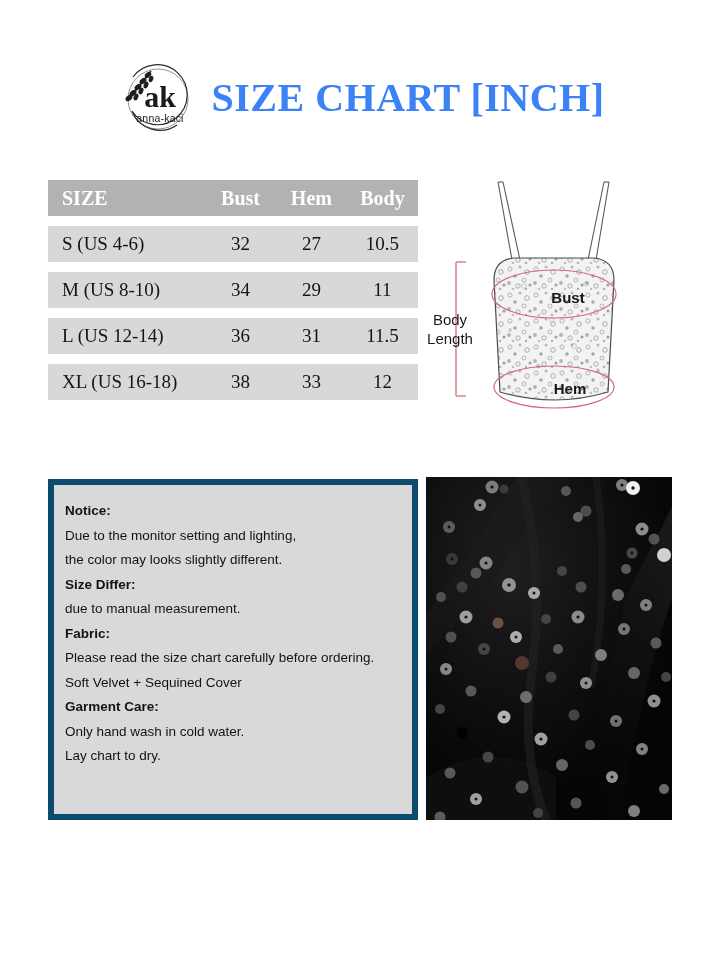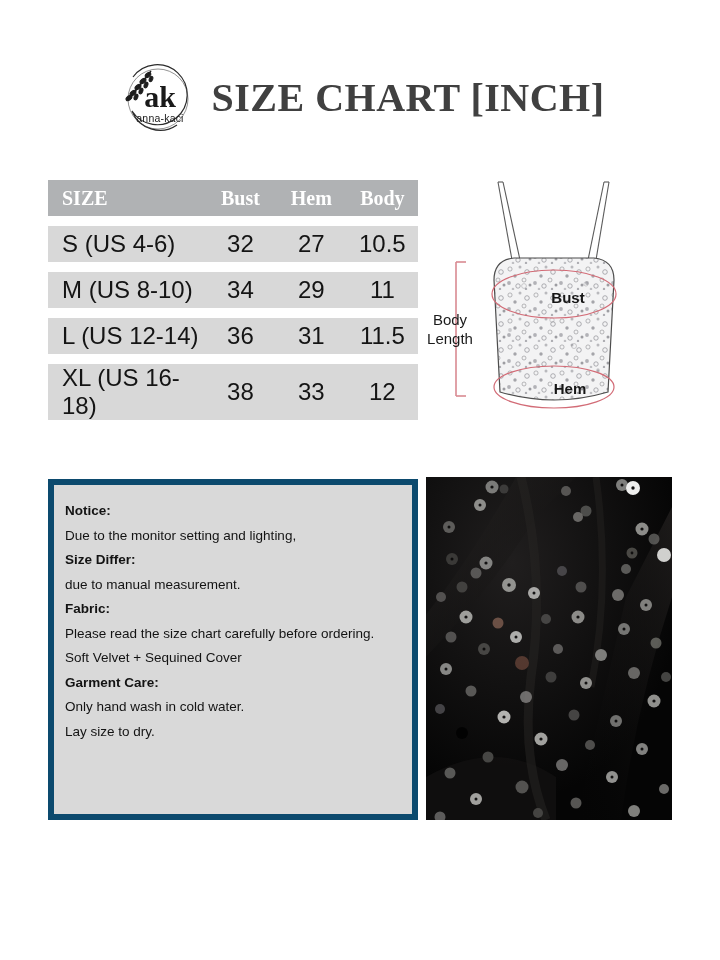--- a/index.html
+++ b/index.html
@@ -31,21 +31,21 @@
     height: 86px;
     flex: 0 0 86px;
     position: relative;
   }
   #logo-mark svg { display: block; }
   #chart-title {
     font-family: "Liberation Serif", serif;
     font-weight: bold;
     font-size: 40px;
     letter-spacing: 0.5px;
-    color: #404040;
+    color: #3b82f6;
     white-space: nowrap;
     margin-left: 10px;
     line-height: 1;
   }
 
   
   #size-table {
     position: absolute;
     left: 48px;
     top: 170px;
@@ -62,22 +62,22 @@
   #size-table thead th {
     background: #b0b2b4;
     color: #ffffff;
     font-family: "Liberation Serif", serif;
     font-weight: bold;
     font-size: 20px;
   }
   #size-table tbody tr td {
     background: #d8d8d8;
     color: #141414;
-    font-family: Liberation Sans, sans-serif;
-    font-size: 24px;
+    font-family: Liberation Serif, serif;
+    font-size: 19px;
   }
   .col-size {
     text-align: left;
     padding-left: 14px !important;
     width: 150px;
   }
   .col-num {
     text-align: center;
     width: 73px;
   }
@@ -269,28 +269,29 @@
     </g>
 
     <text x="140" y="143" text-anchor="middle" font-family="Liberation Sans, sans-serif" font-size="15" font-weight="bold" fill="#161616">Bust</text>
     <text x="142" y="234" text-anchor="middle" font-family="Liberation Sans, sans-serif" font-size="15" font-weight="bold" fill="#161616">Hem</text>
   </svg>
 </div>
 
 <div id="notice-panel">
   <div class="notice-line bold">Notice:</div>
   <div class="notice-line">Due to the monitor setting and lighting,</div>
+  <div class="notice-line">the color may looks slightly different.</div>
   <div class="notice-line bold">Size Differ:</div>
   <div class="notice-line">due to manual measurement.</div>
   <div class="notice-line bold">Fabric:</div>
   <div class="notice-line">Please read the size chart carefully before ordering.</div>
   <div class="notice-line">Soft Velvet + Sequined Cover</div>
   <div class="notice-line bold">Garment Care:</div>
   <div class="notice-line">Only hand wash in cold water.</div>
-  <div class="notice-line">Lay size to dry.</div>
+  <div class="notice-line">Lay chart to dry.</div>
 </div>
 
 <div id="fabric-photo">
   <svg width="246" height="343" viewBox="0 0 246 343" xmlns="http://www.w3.org/2000/svg">
     <defs>
       <radialGradient id="velvetA" cx="35%" cy="25%" r="70%">
         <stop offset="0%" stop-color="#201e1e"></stop>
         <stop offset="100%" stop-color="#050505"></stop>
       </radialGradient>
       <linearGradient id="foldA" x1="0" y1="0" x2="1" y2="1">

